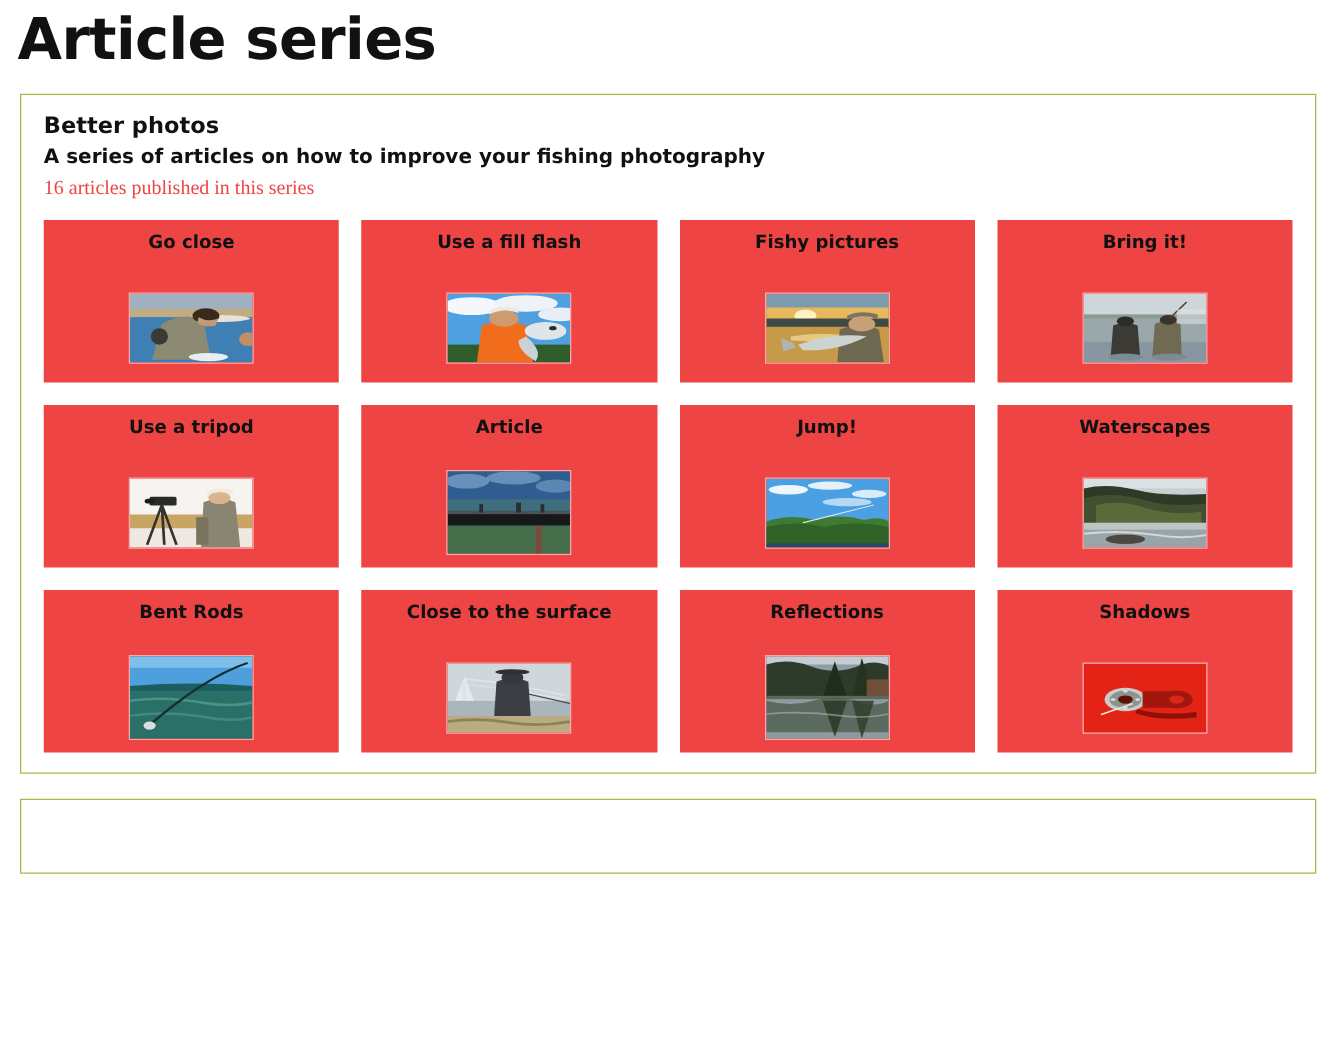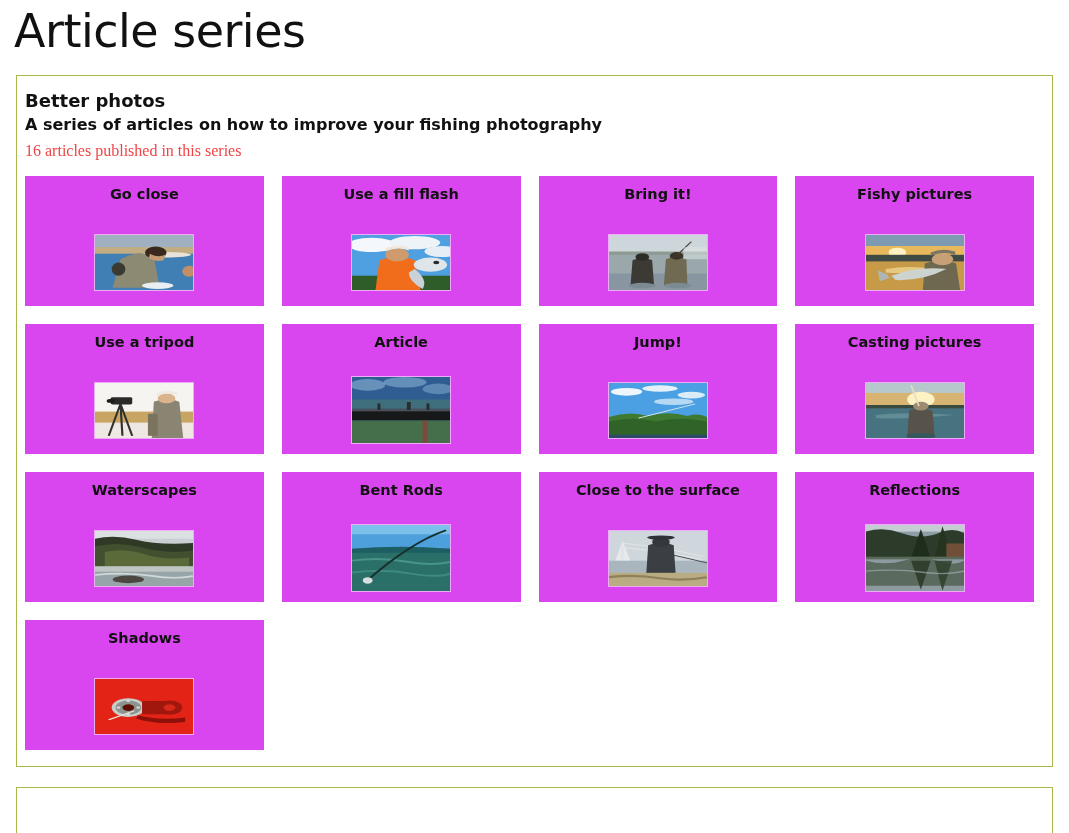--- a/index.html
+++ b/index.html
@@ -15,34 +15,34 @@
     overflow: hidden;
     font-family: "Liberation Sans", sans-serif;
     color: #1a1a1a;
     -webkit-font-smoothing: antialiased;
   }
 
   
   .page-title {
     font-family: "DejaVu Sans", sans-serif;
     font-size: 46px;
-    font-weight: normal;
+    font-weight: bold;
     letter-spacing: -0.5px;
     color: #111111;
     margin: 0;
     padding: 6px 0 0 14px;
     line-height: 1.12;
   }
 
   
   .series-panel {
     margin: 17px 16px 0 16px;
     border: 1px solid #a9b74b;
     background: #ffffff;
-    padding: 14px 18px 16px 8px;
+    padding: 14px 18px 16px 18px;
   }
   .series-panel.secondary {
     margin-top: 20px;
     padding: 0;
     height: 60px;
   }
 
   .series-heading {
     font-family: "DejaVu Sans", sans-serif;
     font-size: 18px;
@@ -68,21 +68,21 @@
     line-height: 1.2;
   }
 
   
   .article-grid {
     display: grid;
     grid-template-columns: repeat(4, 1fr);
     gap: 18px 18px;
   }
   .article-card {
-    background: #d946ef;
+    background: #ef4444;
     height: 130px;
     display: flex;
     flex-direction: column;
     align-items: center;
     cursor: pointer;
     text-decoration: none;
     padding-top: 6px;
     gap: 15px;
   }
   .article-title {
@@ -153,20 +153,41 @@
       <ellipse cx="20" cy="18" rx="24" ry="13" fill="#f4f7fb"></ellipse>
       <ellipse cx="64" cy="14" rx="26" ry="12" fill="#eef3f8"></ellipse>
       <ellipse cx="92" cy="30" rx="18" ry="10" fill="#e7eef6"></ellipse>
       <rect y="74" width="100" height="26" fill="#2f5d2a"></rect>
       <path d="M24 100 L28 46 Q48 34 64 46 L70 100 Z" fill="#f26d1b"></path>
       <circle cx="46" cy="36" r="12" fill="#cf9a6e"></circle>
       <path d="M34 30 q12 -10 24 -2 l0 -6 q-13 -7 -24 2 Z" fill="#efe9dd"></path>
       <ellipse cx="80" cy="54" rx="17" ry="13" fill="#dfe6ea"></ellipse>
       <path d="M64 62 Q78 82 72 98 Q58 84 58 68 Z" fill="#c9d2d8"></path>
       <circle cx="86" cy="50" r="3" fill="#2a2a2a"></circle>
+            </svg>
+          </div>
+        </div>
+      </a>
+      <a class="article-card" href="#">
+        <div class="article-title">Fishy pictures</div>
+        <div class="thumb-wrap">
+          <div class="thumb">
+            <svg viewBox="0 0 100 100" preserveAspectRatio="none">
+      <rect width="100" height="100" fill="#f0c25a"></rect>
+      <rect width="100" height="34" fill="#7e9ab0"></rect>
+      <rect y="20" width="100" height="18" fill="#e8b85c"></rect>
+      <circle cx="32" cy="32" r="9" fill="#fff2c0"></circle>
+      <rect y="36" width="100" height="14" fill="#3f4a44"></rect>
+      <rect y="48" width="100" height="52" fill="#c79a47"></rect>
+      <path d="M20 62 Q44 54 72 62 Q46 72 20 68 Z" fill="#f5dc9a" opacity="0.7"></path>
+      <path d="M58 100 L60 52 Q76 40 92 52 L96 100 Z" fill="#6f6851"></path>
+      <circle cx="78" cy="44" r="11" fill="#c8a078"></circle>
+      <path d="M66 38 q13 -10 25 -1 l0 -7 q-14 -7 -25 2 Z" fill="#7d7564"></path>
+      <path d="M26 74 Q54 56 82 62 Q58 84 30 82 Z" fill="#cdd3cf"></path>
+      <path d="M22 72 l-10 -8 l2 20 l10 -6 Z" fill="#aeb5b2"></path>
             </svg>
           </div>
         </div>
       </a>
       <a class="article-card" href="#">
         <div class="article-title">Bring it!</div>
         <div class="thumb-wrap">
           <div class="thumb">
             <svg viewBox="0 0 100 100" preserveAspectRatio="none">
       <rect width="100" height="100" fill="#b9c6cd"></rect>
@@ -180,41 +201,20 @@
       <circle cx="69" cy="38" r="7" fill="#3a332a"></circle>
       <path d="M70 36 L84 12" stroke="#4a4336" stroke-width="1.6" fill="none"></path>
       <rect x="76" y="22" width="24" height="22" fill="#dfe5e6" opacity="0.55"></rect>
       <ellipse cx="34" cy="92" rx="14" ry="5" fill="#7b8a93"></ellipse>
       <ellipse cx="70" cy="92" rx="14" ry="5" fill="#7b8a93"></ellipse>
             </svg>
           </div>
         </div>
       </a>
       <a class="article-card" href="#">
-        <div class="article-title">Fishy pictures</div>
-        <div class="thumb-wrap">
-          <div class="thumb">
-            <svg viewBox="0 0 100 100" preserveAspectRatio="none">
-      <rect width="100" height="100" fill="#f0c25a"></rect>
-      <rect width="100" height="34" fill="#7e9ab0"></rect>
-      <rect y="20" width="100" height="18" fill="#e8b85c"></rect>
-      <circle cx="32" cy="32" r="9" fill="#fff2c0"></circle>
-      <rect y="36" width="100" height="14" fill="#3f4a44"></rect>
-      <rect y="48" width="100" height="52" fill="#c79a47"></rect>
-      <path d="M20 62 Q44 54 72 62 Q46 72 20 68 Z" fill="#f5dc9a" opacity="0.7"></path>
-      <path d="M58 100 L60 52 Q76 40 92 52 L96 100 Z" fill="#6f6851"></path>
-      <circle cx="78" cy="44" r="11" fill="#c8a078"></circle>
-      <path d="M66 38 q13 -10 25 -1 l0 -7 q-14 -7 -25 2 Z" fill="#7d7564"></path>
-      <path d="M26 74 Q54 56 82 62 Q58 84 30 82 Z" fill="#cdd3cf"></path>
-      <path d="M22 72 l-10 -8 l2 20 l10 -6 Z" fill="#aeb5b2"></path>
-            </svg>
-          </div>
-        </div>
-      </a>
-      <a class="article-card" href="#">
         <div class="article-title">Use a tripod</div>
         <div class="thumb-wrap">
           <div class="thumb">
             <svg viewBox="0 0 100 100" preserveAspectRatio="none">
       <rect width="100" height="100" fill="#f6f4f1"></rect>
       <rect y="52" width="100" height="22" fill="#c8a563"></rect>
       <rect y="72" width="100" height="28" fill="#efe7e2"></rect>
       <path d="M58 100 L60 34 Q74 24 86 34 L90 100 Z" fill="#8a8472"></path>
       <circle cx="73" cy="28" r="9" fill="#d9b48c"></circle>
       <path d="M63 24 q11 -9 21 -1 l0 -6 q-12 -6 -21 1 Z" fill="#efeae2"></path>
@@ -260,40 +260,20 @@
       <ellipse cx="66" cy="34" rx="20" ry="6" fill="#ffffff" opacity="0.6"></ellipse>
       <path d="M0 62 Q20 50 40 60 Q60 50 80 60 Q92 54 100 62 L100 100 L0 100 Z" fill="#3f7a33"></path>
       <path d="M0 70 Q24 60 48 70 Q72 60 100 70 L100 100 L0 100 Z" fill="#2f6327"></path>
       <path d="M30 64 L88 38" stroke="#dfe8ee" stroke-width="1.4" fill="none"></path>
       <rect y="94" width="100" height="6" fill="#2b4a6b"></rect>
             </svg>
           </div>
         </div>
       </a>
       <a class="article-card" href="#">
-        <div class="article-title">Casting pictures</div>
-        <div class="thumb-wrap">
-          <div class="thumb">
-            <svg viewBox="0 0 100 100" preserveAspectRatio="none">
-      <rect width="100" height="100" fill="#4f7f8c"></rect>
-      <rect width="100" height="42" fill="#d7b472"></rect>
-      <rect width="100" height="18" fill="#b7c8cc"></rect>
-      <circle cx="56" cy="30" r="14" fill="#fdf2c4"></circle>
-      <rect y="40" width="100" height="8" fill="#3a4a3e"></rect>
-      <rect y="46" width="100" height="54" fill="#46737f"></rect>
-      <path d="M10 58 Q40 52 90 58 Q50 66 10 64 Z" fill="#6d98a0" opacity="0.7"></path>
-      <path d="M42 100 L44 50 Q58 40 68 52 L70 100 Z" fill="#57534a"></path>
-      <circle cx="56" cy="42" r="8" fill="#9a8b72"></circle>
-      <path d="M54 42 L46 4" stroke="#e5dcc4" stroke-width="1.6" fill="none"></path>
-      <ellipse cx="56" cy="96" rx="15" ry="5" fill="#35585f"></ellipse>
-            </svg>
-          </div>
-        </div>
-      </a>
-      <a class="article-card" href="#">
         <div class="article-title">Waterscapes</div>
         <div class="thumb-wrap">
           <div class="thumb">
             <svg viewBox="0 0 100 100" preserveAspectRatio="none">
       <rect width="100" height="100" fill="#c8cfd2"></rect>
       <rect width="100" height="14" fill="#dbe0e2"></rect>
       <path d="M0 14 Q20 6 42 16 Q64 26 100 22 L100 62 L0 62 Z" fill="#2e3a26"></path>
       <path d="M0 28 Q24 18 48 30 Q72 42 100 36 L100 66 L0 66 Z" fill="#41512f"></path>
       <path d="M10 38 Q30 30 50 42 Q70 54 96 48 L96 70 L10 70 Z" fill="#5a6b39"></path>
       <rect y="64" width="100" height="12" fill="#bfc5c2"></rect>

